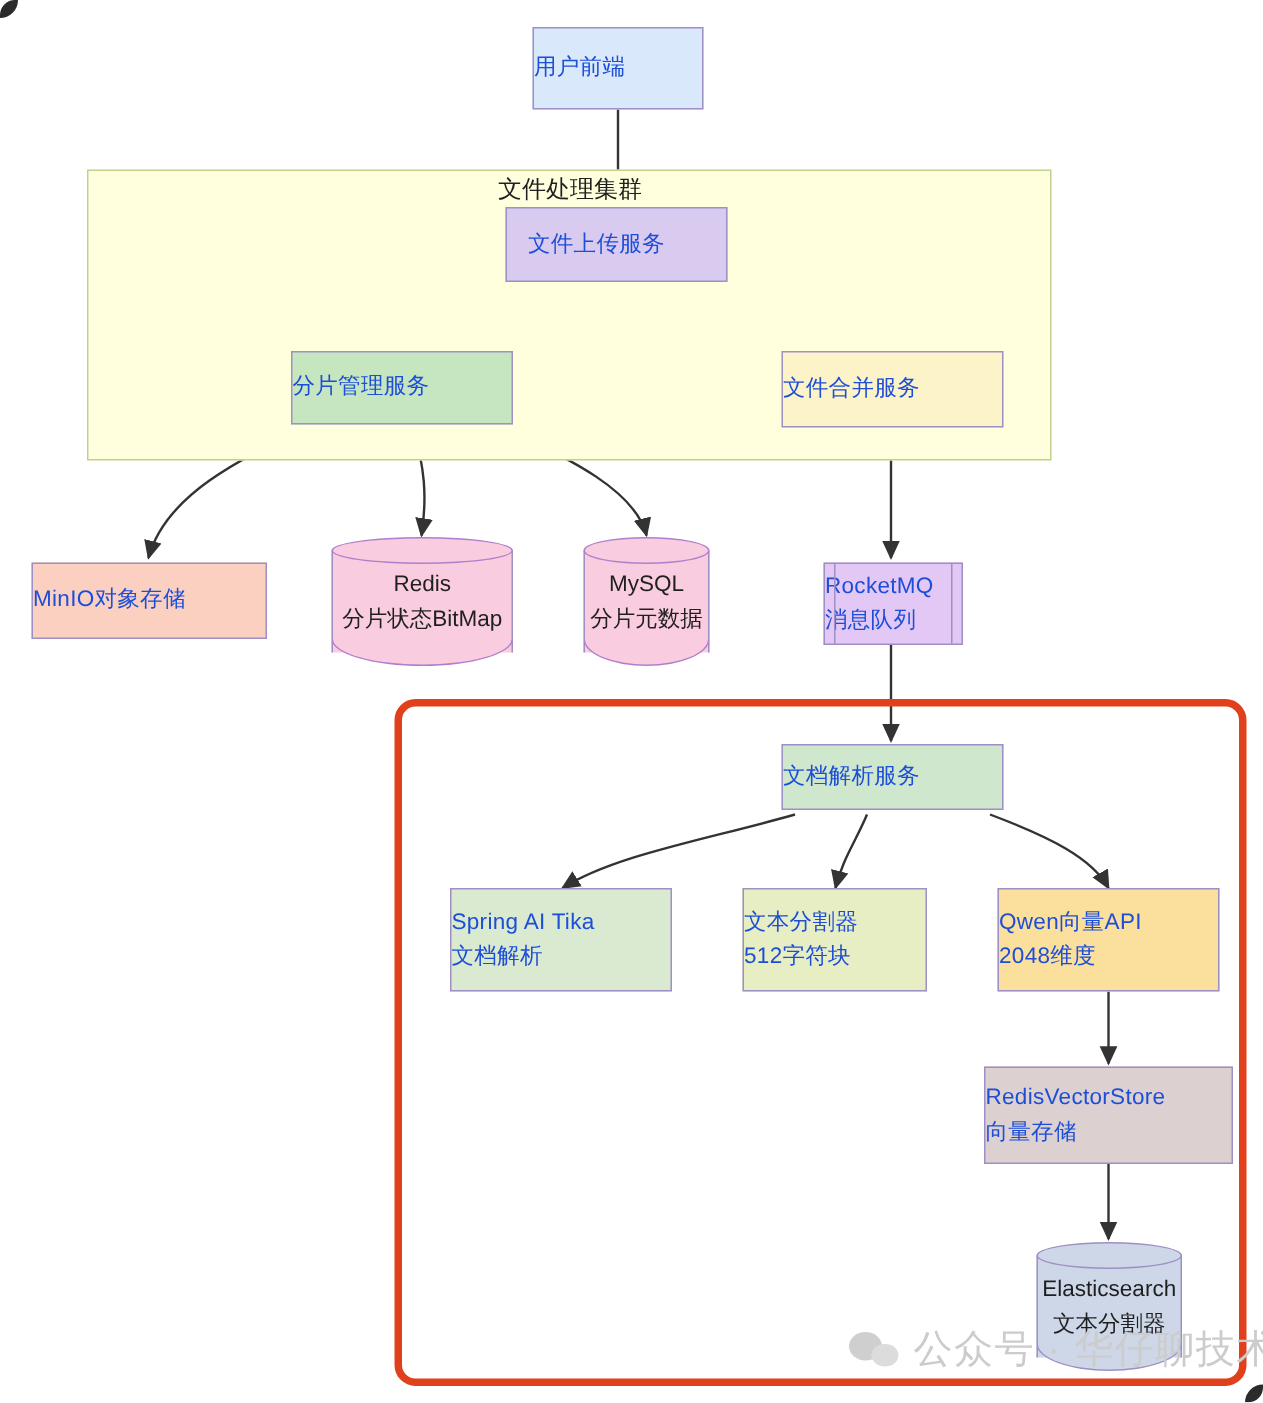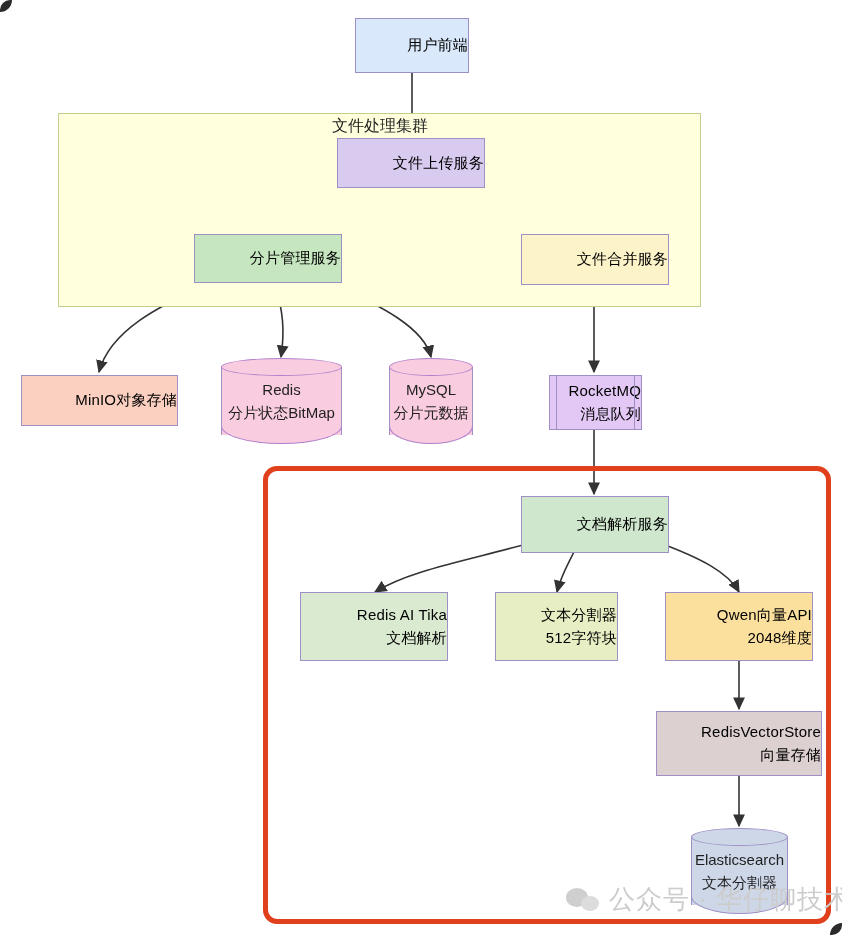--- a/index.html
+++ b/index.html
@@ -27,24 +27,24 @@
     width: 842px; height: 935px;
     pointer-events: none;
   }
 
   
   .node {
     position: absolute;
     box-sizing: border-box;
     display: flex;
     flex-direction: column;
-    align-items: flex-end;
+    align-items: flex-start;
     justify-content: center;
     text-align: center;
-    color: #000000;
+    color: #1d4ed8;
     font-size: 15px;
     line-height: 1.5;
     letter-spacing: .2px;
     border: 1px solid #9e8fc4;
     z-index: 5;
   }
   .node .l2 { display: block; }
 
   
   .cluster {
@@ -241,26 +241,26 @@
     </div>
   </div>
 
   <div class="node subroutine" style="left:549px; top:375px; width:93px; height:55px; background:#e3c8f5;">
     <div class="inner-l"></div>
     <div class="inner-r"></div>
     <span>RocketMQ</span>
     <span class="l2">消息队列</span>
   </div>
 
-  <div class="node" style="left:521px; top:496px; width:148px; height:57px; background:#cfe7cd;">
+  <div class="node" style="left:521px; top:496px; width:148px; height:44px; background:#cfe7cd;">
     <span>文档解析服务</span>
   </div>
 
   <div class="node" style="left:300px; top:592px; width:148px; height:69px; background:#d9ead0;">
-    <span>Redis AI Tika</span>
+    <span>Spring AI Tika</span>
     <span class="l2">文档解析</span>
   </div>
 
   <div class="node" style="left:495px; top:592px; width:123px; height:69px; background:#e8eec4;">
     <span>文本分割器</span>
     <span class="l2">512字符块</span>
   </div>
 
   <div class="node" style="left:665px; top:592px; width:148px; height:69px; background:#fbdf9c;">
     <span>Qwen向量API</span>

